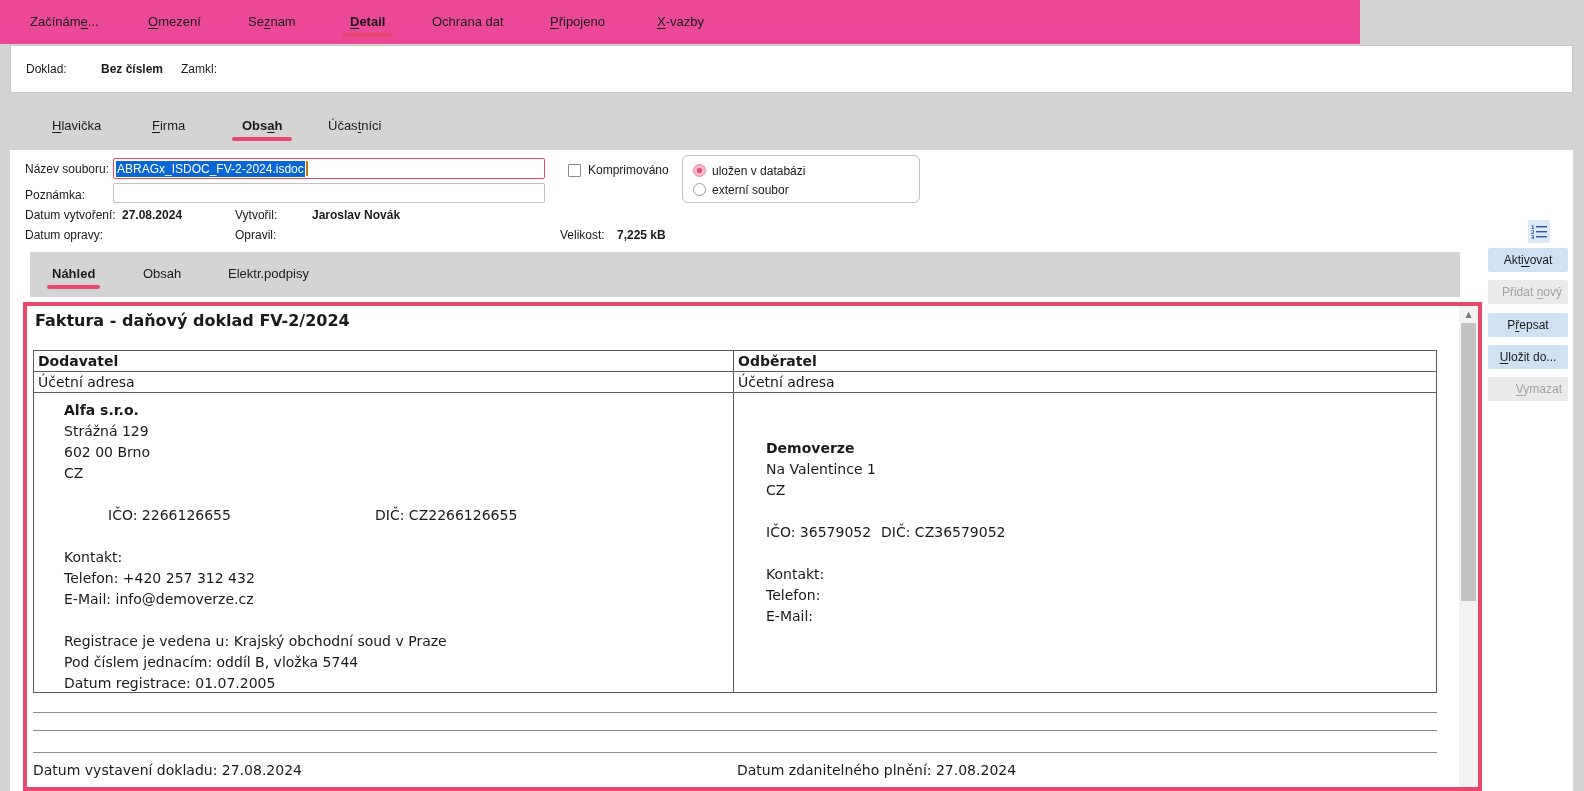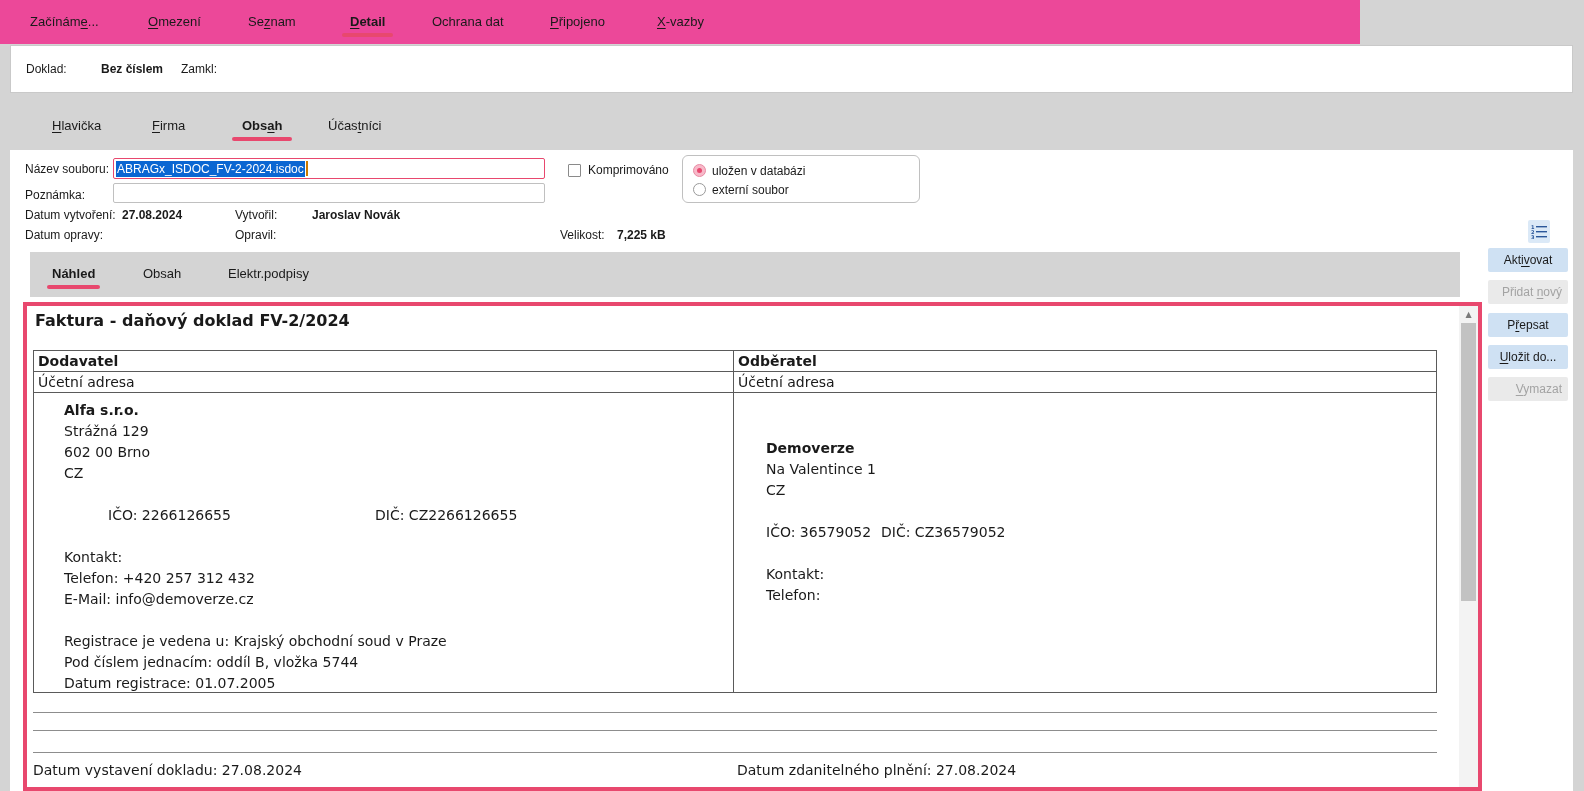--- a/index.html
+++ b/index.html
@@ -270,20 +270,21 @@
             <div class="line">Pod číslem jednacím: oddíl B, vložka 5744</div>
             <div class="line">Datum registrace: 01.07.2005</div>
           </div>
           <div class="body-cell right col-r">
             <div class="line bold">Demoverze</div>
             <div class="line">Na Valentince 1</div>
             <div class="line gap-below">CZ</div>
             <div class="line gap-below"><span class="ico-span-r">IČO: 36579052</span><span>DIČ: CZ36579052</span></div>
             <div class="line">Kontakt:</div>
             <div class="line">Telefon:</div>
+            <div class="line">E-Mail:</div>
           </div>
         </div>
       </div>
 
       <div class="sep-line" style="top:406px"></div>
       <div class="sep-line" style="top:424px"></div>
       <div class="sep-line" style="top:446px"></div>
 
       <div class="inv-date" style="left:6px; top:456px">Datum vystavení dokladu: 27.08.2024</div>
       <div class="inv-date" style="left:710px; top:456px">Datum zdanitelného plnění: 27.08.2024</div>

